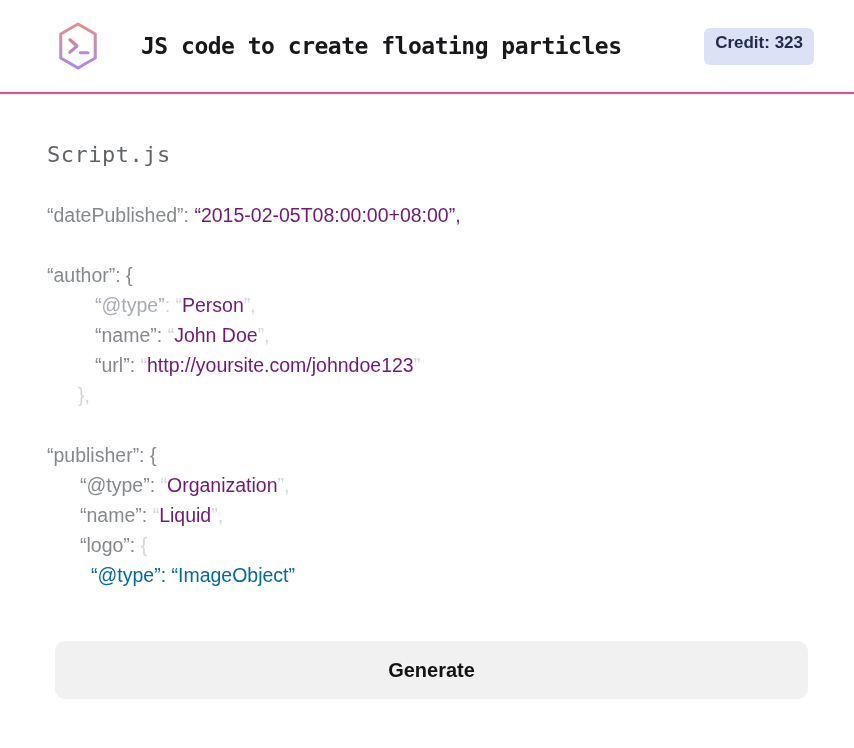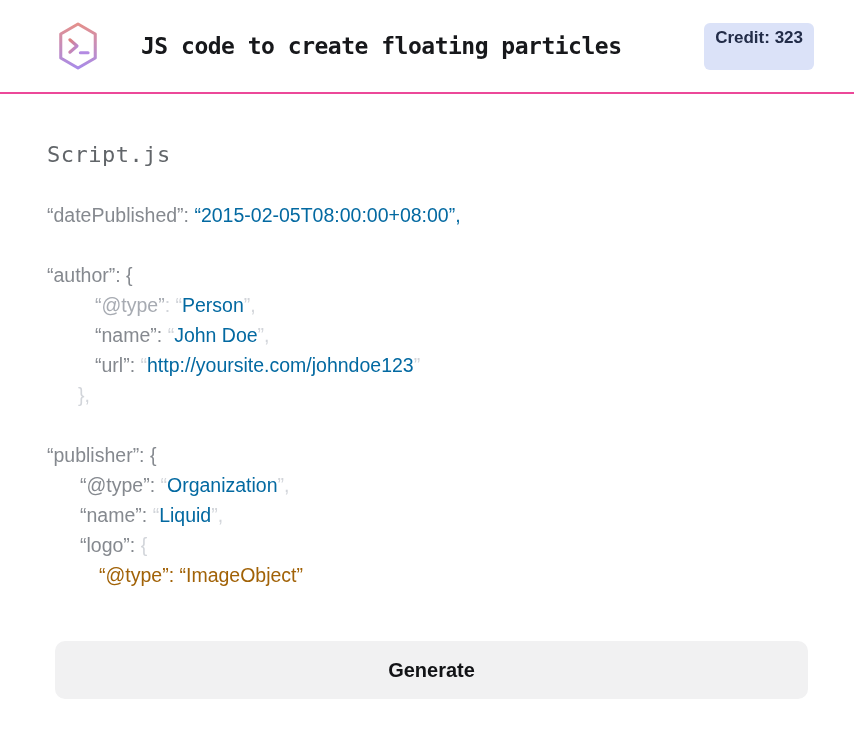--- a/index.html
+++ b/index.html
@@ -36,21 +36,21 @@
     color: #17181b;
     letter-spacing: -0.5px;
     white-space: nowrap;
   }
   .credit-badge {
     margin-left: auto;
     background: #dbe2f8;
     color: #222c48;
     font-size: 17px;
     font-weight: 700;
-    padding: 5px 11px 22px;
+    padding: 5px 11px 12px;
     border-radius: 6px;
     white-space: nowrap;
   }
 
   
   .content {
     padding: 48px 47px 0 47px;
   }
   .filename {
     font-family: "DejaVu Sans Mono", monospace;
@@ -62,22 +62,22 @@
   .code {
     margin-top: 33px;
     font-size: 19.5px;
     line-height: 30px;
     white-space: pre;
   }
   .code-line { min-height: 30px; }
   .tok-k  { color: #85898f; text-align: right; }  
   .tok-kl { color: #a7abb2; }  
   .tok-p  { color: #d2d5da; }  
-  .tok-v  { color: #0369a1; }  
-  .tok-g  { color: #a16207; margin-left: 8px; }  
+  .tok-v  { color: #701a75; }  
+  .tok-g  { color: #0369a1; }  
 
   
   .footer {
     position: absolute;
     left: 55px;
     right: 46px;
     top: 641px;
   }
   .generate-btn {
     display: block;

